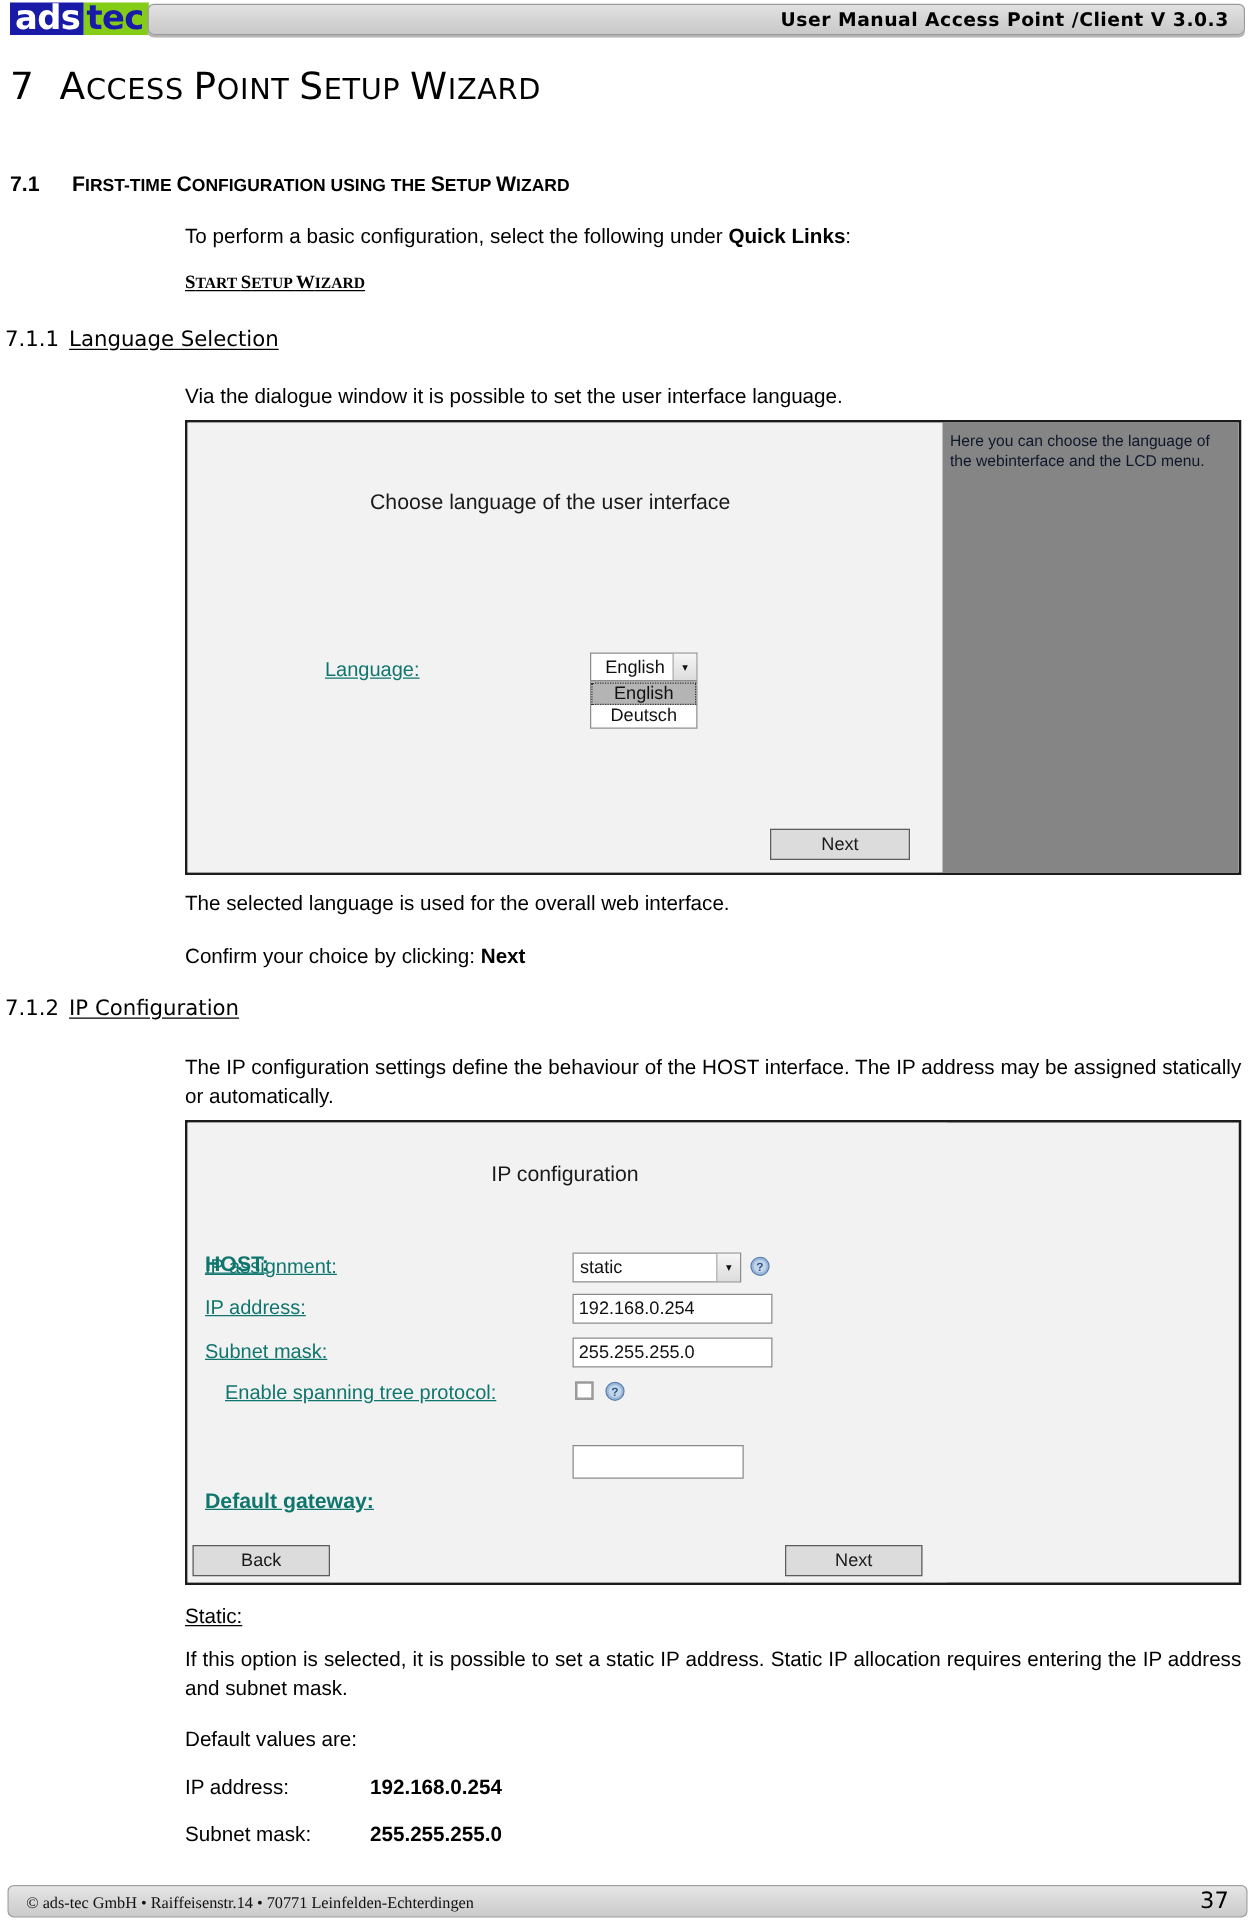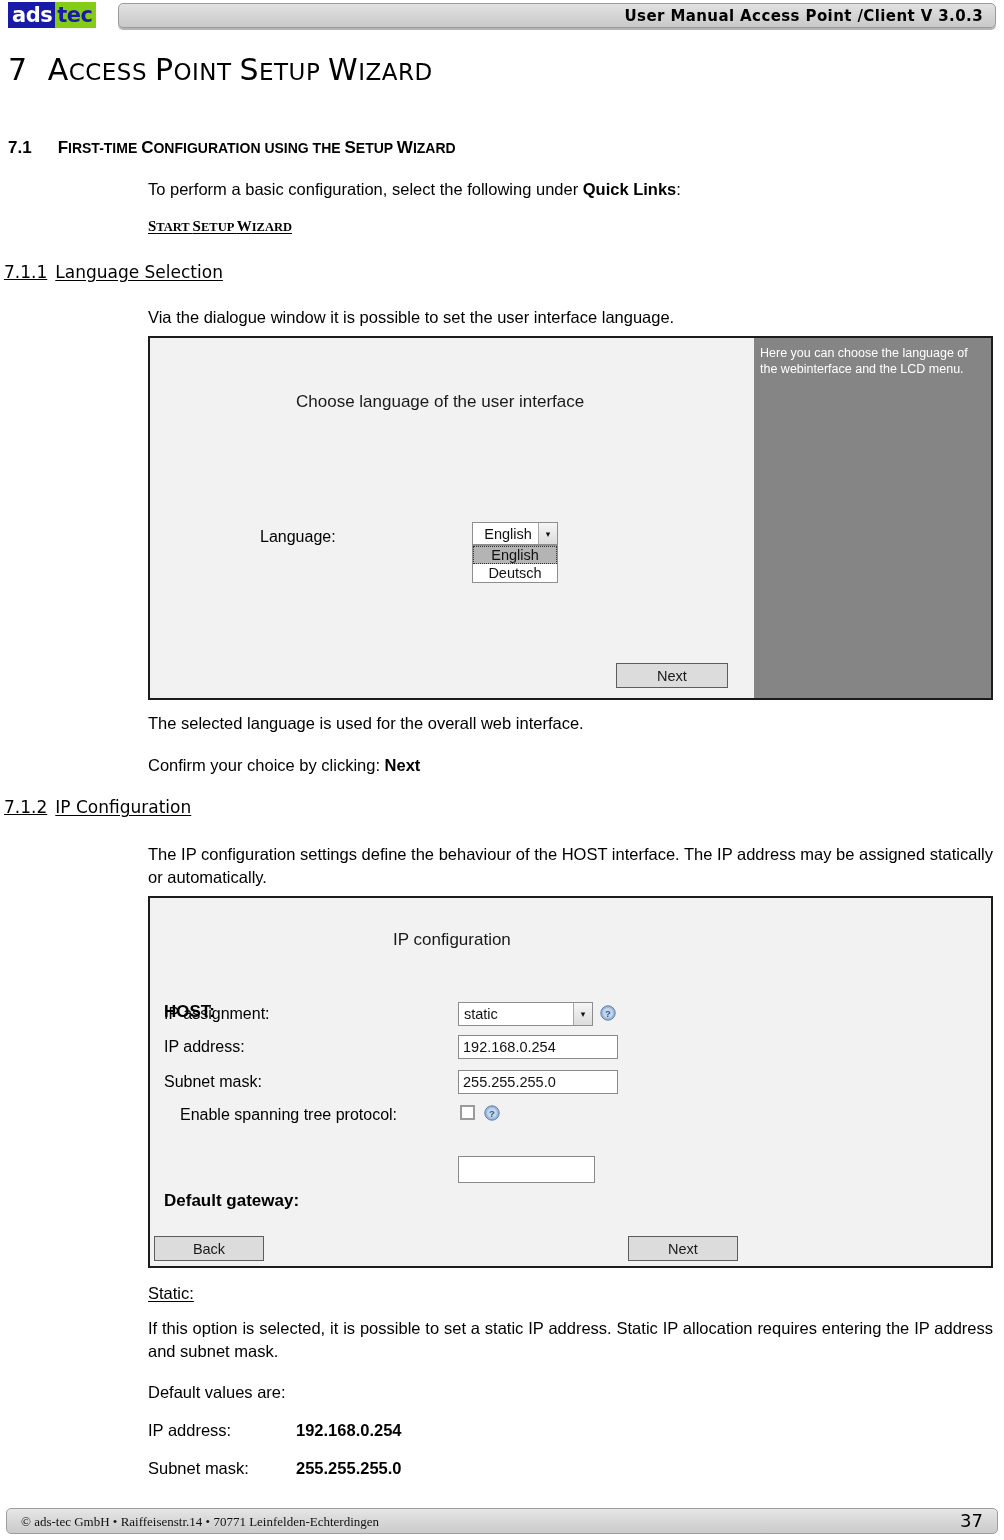--- a/index.html
+++ b/index.html
@@ -23,21 +23,21 @@
     width: 1004px; height: 34px;
   }
   .logo {
     position: absolute;
     left: 8px; top: 2px;
     width: 92px; height: 26px;
     display: flex;
     align-items: stretch;
     font-family: "DejaVu Sans", sans-serif;
     font-weight: bold;
-    font-size: 21px;
+    font-size: 27px;
     line-height: 26px;
     letter-spacing: -0.5px;
   }
   .logo-ads {
     background: #1a1aa8;
     color: #ffffff;
     padding: 0 3px 0 4px;
   }
   .logo-tec {
     background: #84cc16;
@@ -92,21 +92,21 @@
   .h2 .sm  { font-size: 14px; }
 
   .h3 {
     position: absolute;
     left: 4px;
     font-family: "DejaVu Sans", sans-serif;
     font-size: 17px;
     font-weight: 400;
     white-space: nowrap;
   }
-  .h3 .num { margin-right: 8px; text-decoration: underline; }
+  .h3 .num { margin-right: 8px; }
   .h3 .ul  { text-decoration: underline; text-underline-offset: 2px; }
 
   .body-text {
     position: absolute;
     left: 148px;
     font-family: "Liberation Sans", sans-serif;
     font-size: 16.5px;
     line-height: 23px;
     color: #000;
   }
@@ -137,40 +137,41 @@
   }
   .shot-main {
     position: absolute;
     left: 0; top: 0; bottom: 0;
     background: #f2f2f2;
   }
   .shot-side {
     position: absolute;
     top: 0; right: 0; bottom: 0;
     background: #858585;
-    color: #ffffff;
+    color: #0f172a;
     font-family: "Liberation Sans", sans-serif;
     font-size: 12.5px;
     line-height: 16px;
     padding: 7px 6px 0 6px;
     box-sizing: border-box;
   }
   .shot-title {
     position: absolute;
     font-family: "Liberation Sans", sans-serif;
     font-size: 17px;
     color: #1a1a1a;
     white-space: nowrap;
   }
   .shot-label {
     position: absolute;
     font-family: "Liberation Sans", sans-serif;
     font-size: 16px;
-    color: #000000;
-    white-space: nowrap;
+    color: #0f766e;
+    white-space: nowrap;
+    text-decoration: underline;
   }
   .shot-label.bold { font-weight: bold; margin-top: 32px; }
 
   
   .sel {
     position: absolute;
     box-sizing: border-box;
     background: #ffffff;
     border: 1px solid #8e8e8e;
     font-family: "Liberation Sans", sans-serif;

